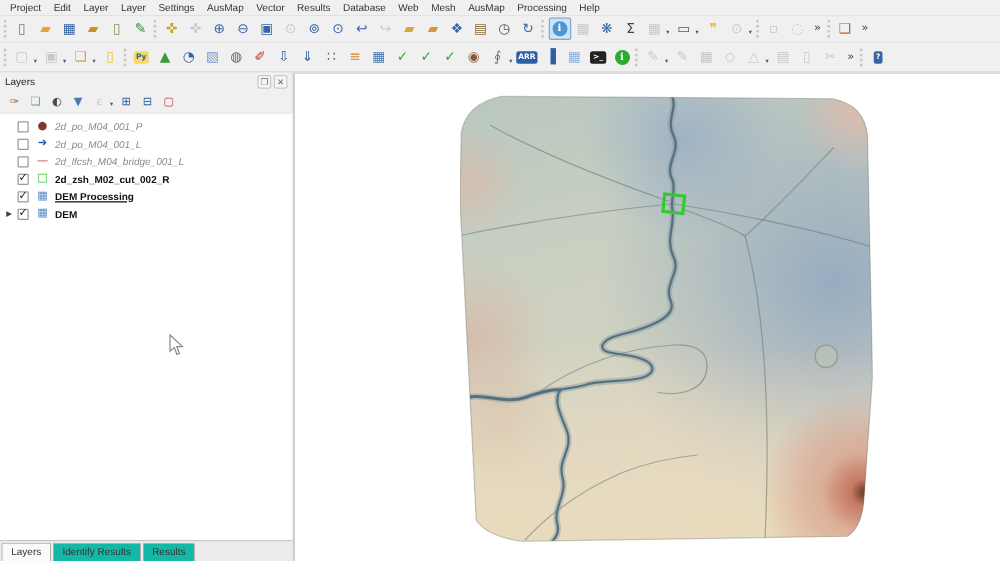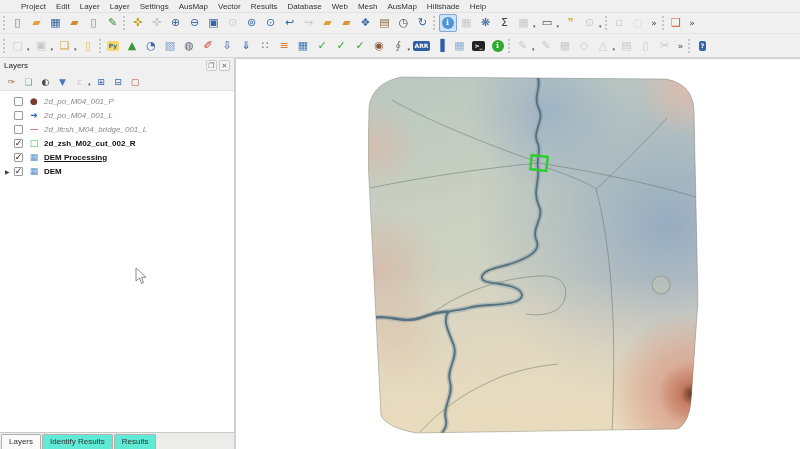--- a/index.html
+++ b/index.html
@@ -1,21 +1,21 @@
 <!DOCTYPE html>
 <html><head>
 <meta charset="utf-8">
 <style>
   * { margin:0; padding:0; box-sizing:border-box; }
   html,body { width:800px; height:449px; overflow:hidden;
     font-family:"Liberation Sans","DejaVu Sans",sans-serif; background:#f0f0f0; }
   .window { width:800px; height:449px; display:flex; flex-direction:column; background:#f0f0f0; }
 
   
-  .menubar { height:13px; display:flex; align-items:center; padding-left:16px;
+  .menubar { height:13px; display:flex; align-items:center; padding-left:3px;
     background:#f0f0f0; border-bottom:1px solid #e2e2e2; flex:0 0 auto; }
   .menubar .mitem { font-size:8px; color:#333; padding:1px 5px; cursor:default; }
 
   
   .toolbar { display:flex; align-items:center; padding:1px 2px; flex:0 0 auto; }
   .toolbar.row1 { height:21px; border-bottom:1px solid #e6e6e6; }
   .toolbar.row2 { height:24px; border-bottom:1px solid #d6d6d6; }
   .tbtn { width:18px; height:18px; display:flex; align-items:center; justify-content:center;
     position:relative; border-radius:2px; margin:0 0.5px; }
   .tbtn .glyph { font-family:"DejaVu Sans",sans-serif; font-size:11px; line-height:18px; }
@@ -61,21 +61,21 @@
   .lrow .lbl { font-size:8px; color:#111; white-space:nowrap; }
   .lrow .lbl.it { font-style:italic; }
   .lrow .lbl.gy { color:#8a8a8a; }
   .lrow .lbl.bd { font-weight:bold; }
   .lrow .lbl.ul { text-decoration:underline; }
 
   
   .tabbar { height:17px; flex:0 0 auto; display:flex; align-items:flex-end;
     background:#ececea; border-top:1px solid #c9c9c9; padding-left:1px; }
   .tab { font-size:8px; color:#333; padding:2px 7px 3px; border:1px solid #b5b2ad;
-    border-bottom:none; background:#5eead4; margin-right:1px; border-radius:2px 2px 0 0; }
+    border-bottom:none; background:#14b8a6; margin-right:1px; border-radius:2px 2px 0 0; }
   .tab.active { background:#fafafa; position:relative; top:1px; padding-bottom:4px; }
 
   
   .canvas { flex:1; background:#ffffff; position:relative; border-top:1px solid #cfcfcf; }
   .mapimg { position:absolute; left:132px; top:17px; width:334px; height:366px; }
 
   
   .cursor { position:absolute; left:135px; top:176px; width:12px; height:18px; pointer-events:none; }
 </style>
 </head>
@@ -90,21 +90,21 @@
       <span class="mitem">Layer</span>
       <span class="mitem">Layer</span>
       <span class="mitem">Settings</span>
       <span class="mitem">AusMap</span>
       <span class="mitem">Vector</span>
       <span class="mitem">Results</span>
       <span class="mitem">Database</span>
       <span class="mitem">Web</span>
       <span class="mitem">Mesh</span>
       <span class="mitem">AusMap</span>
-      <span class="mitem">Hillshade</span>
+      <span class="mitem">Processing</span>
       <span class="mitem">Help</span>
     </div>
 
   <div class="toolbar row1">
 
   <span class="tbtn grip">
         <span class="glyph"></span>
 
       </span>
       <span class="tbtn">

